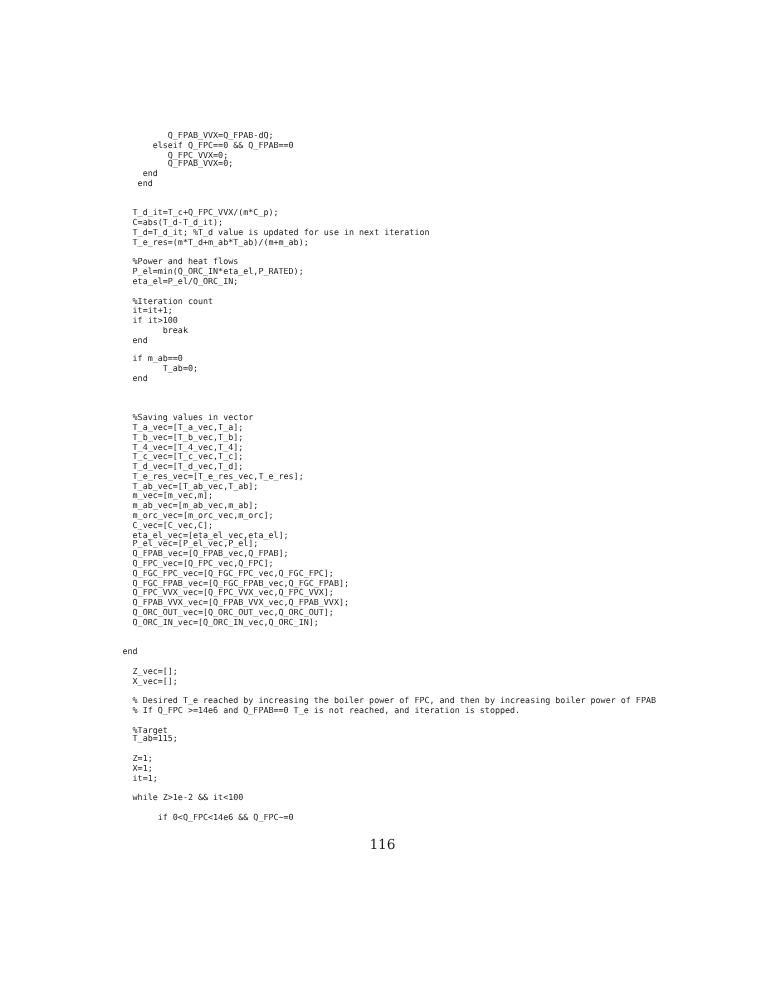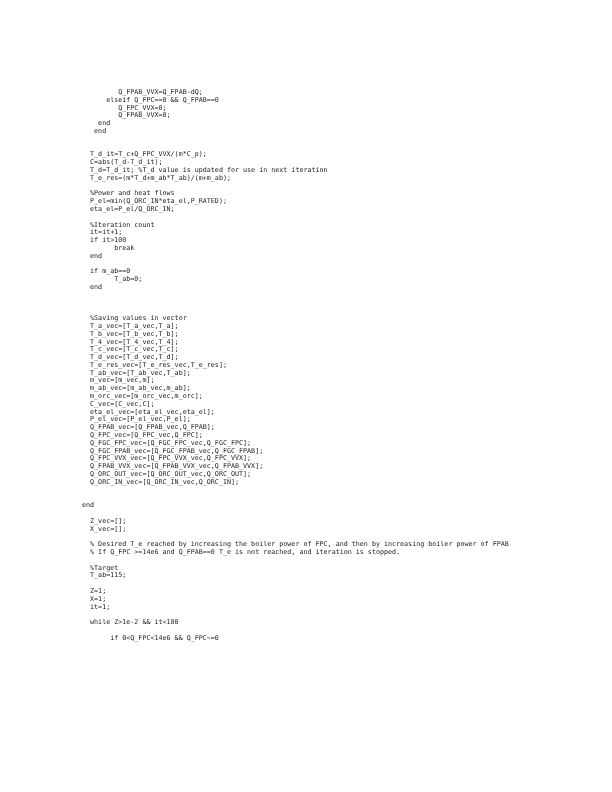--- a/index.html
+++ b/index.html
@@ -11,21 +11,21 @@
     position: relative;
     width: 612px;
     height: 792px;
     background: #ffffff;
     overflow: hidden;
   }
   .code-listing {
     position: absolute;
     left: 82px;
     top: 89px;
-    margin: 0;
+    margin: 16px;
     font-family: "DejaVu Sans Mono", "Liberation Mono", monospace;
     font-size: 6.7px;
     line-height: 7.8px;
     letter-spacing: 0;
     color: #1c1c1c;
     white-space: pre;
   }
   .page-number {
     position: absolute;
     top: 669px;
@@ -105,13 +105,14 @@
   %Target
   T_ab=115;
 
   Z=1;
   X=1;
   it=1;
 
   while Z&gt;1e-2 &amp;&amp; it&lt;100
 
        if 0&lt;Q_FPC&lt;14e6 &amp;&amp; Q_FPC~=0</pre>
+  <div class="page-number">116</div>
 </div>
 
 </body></html>

